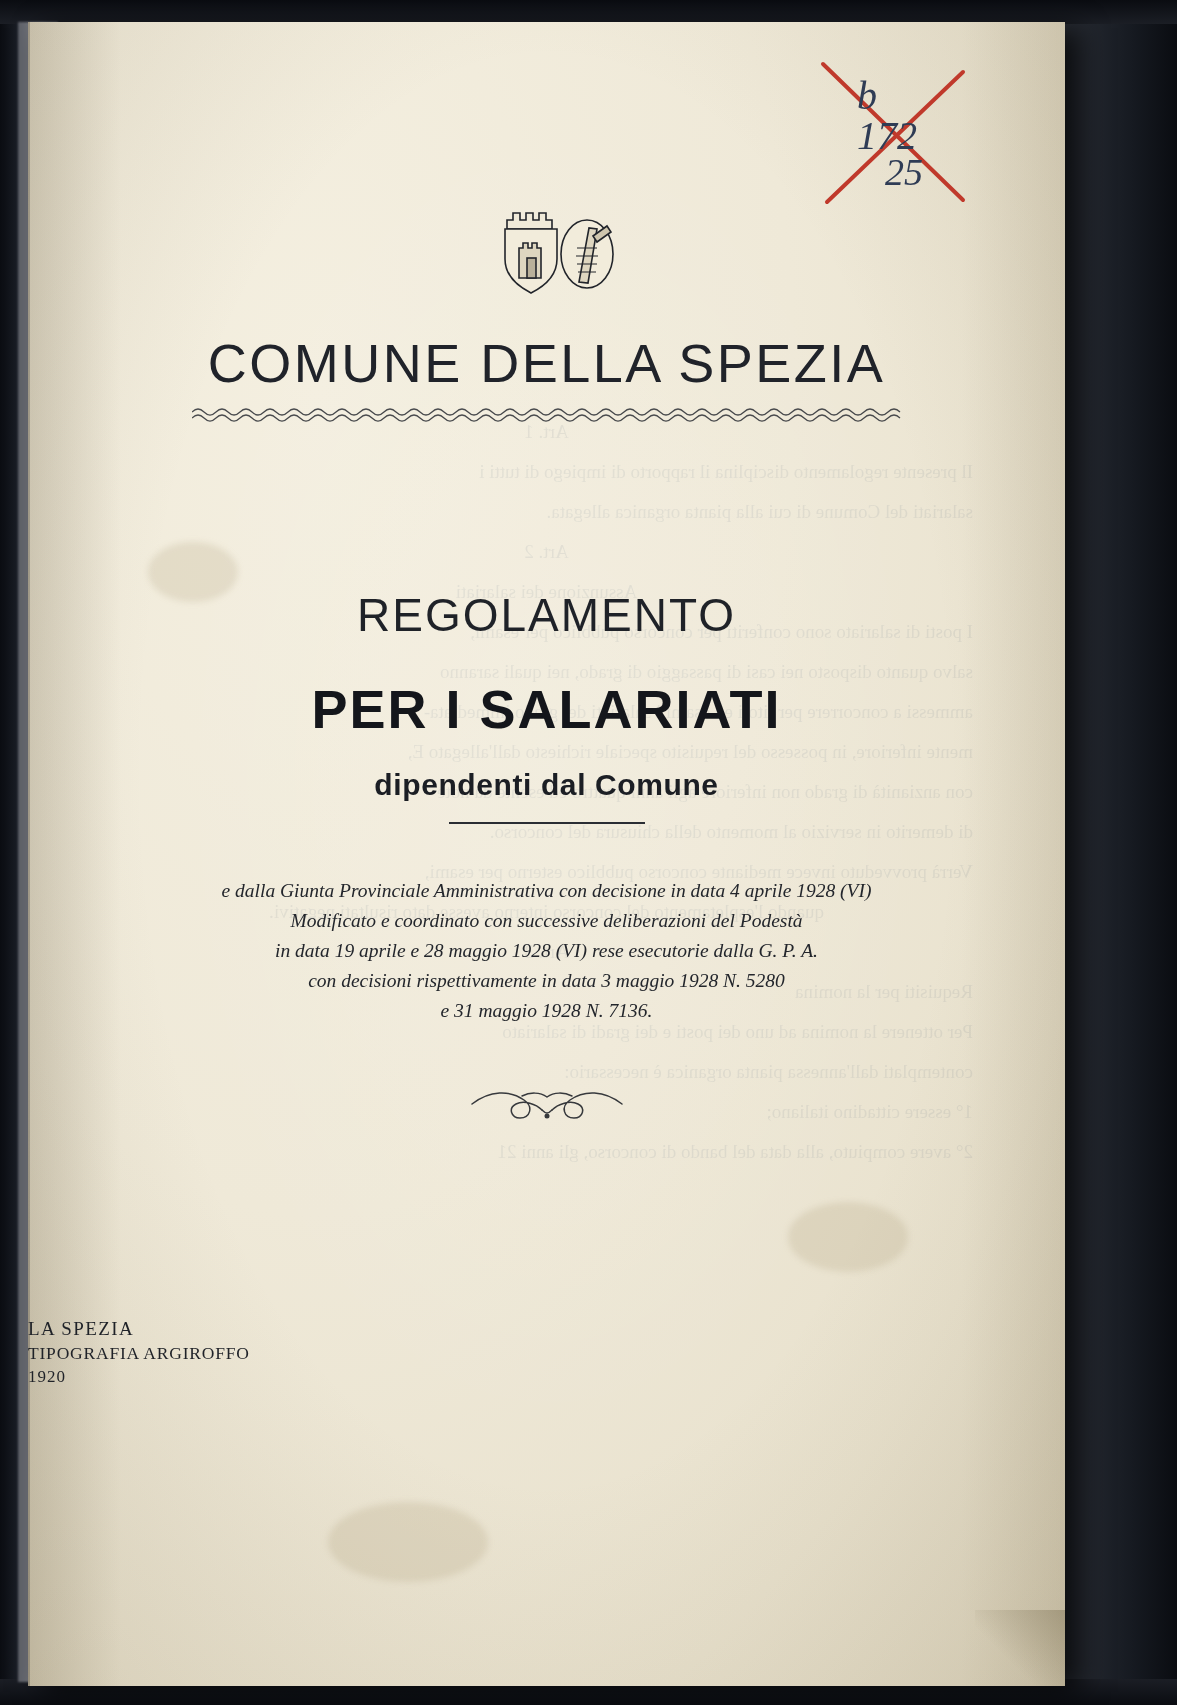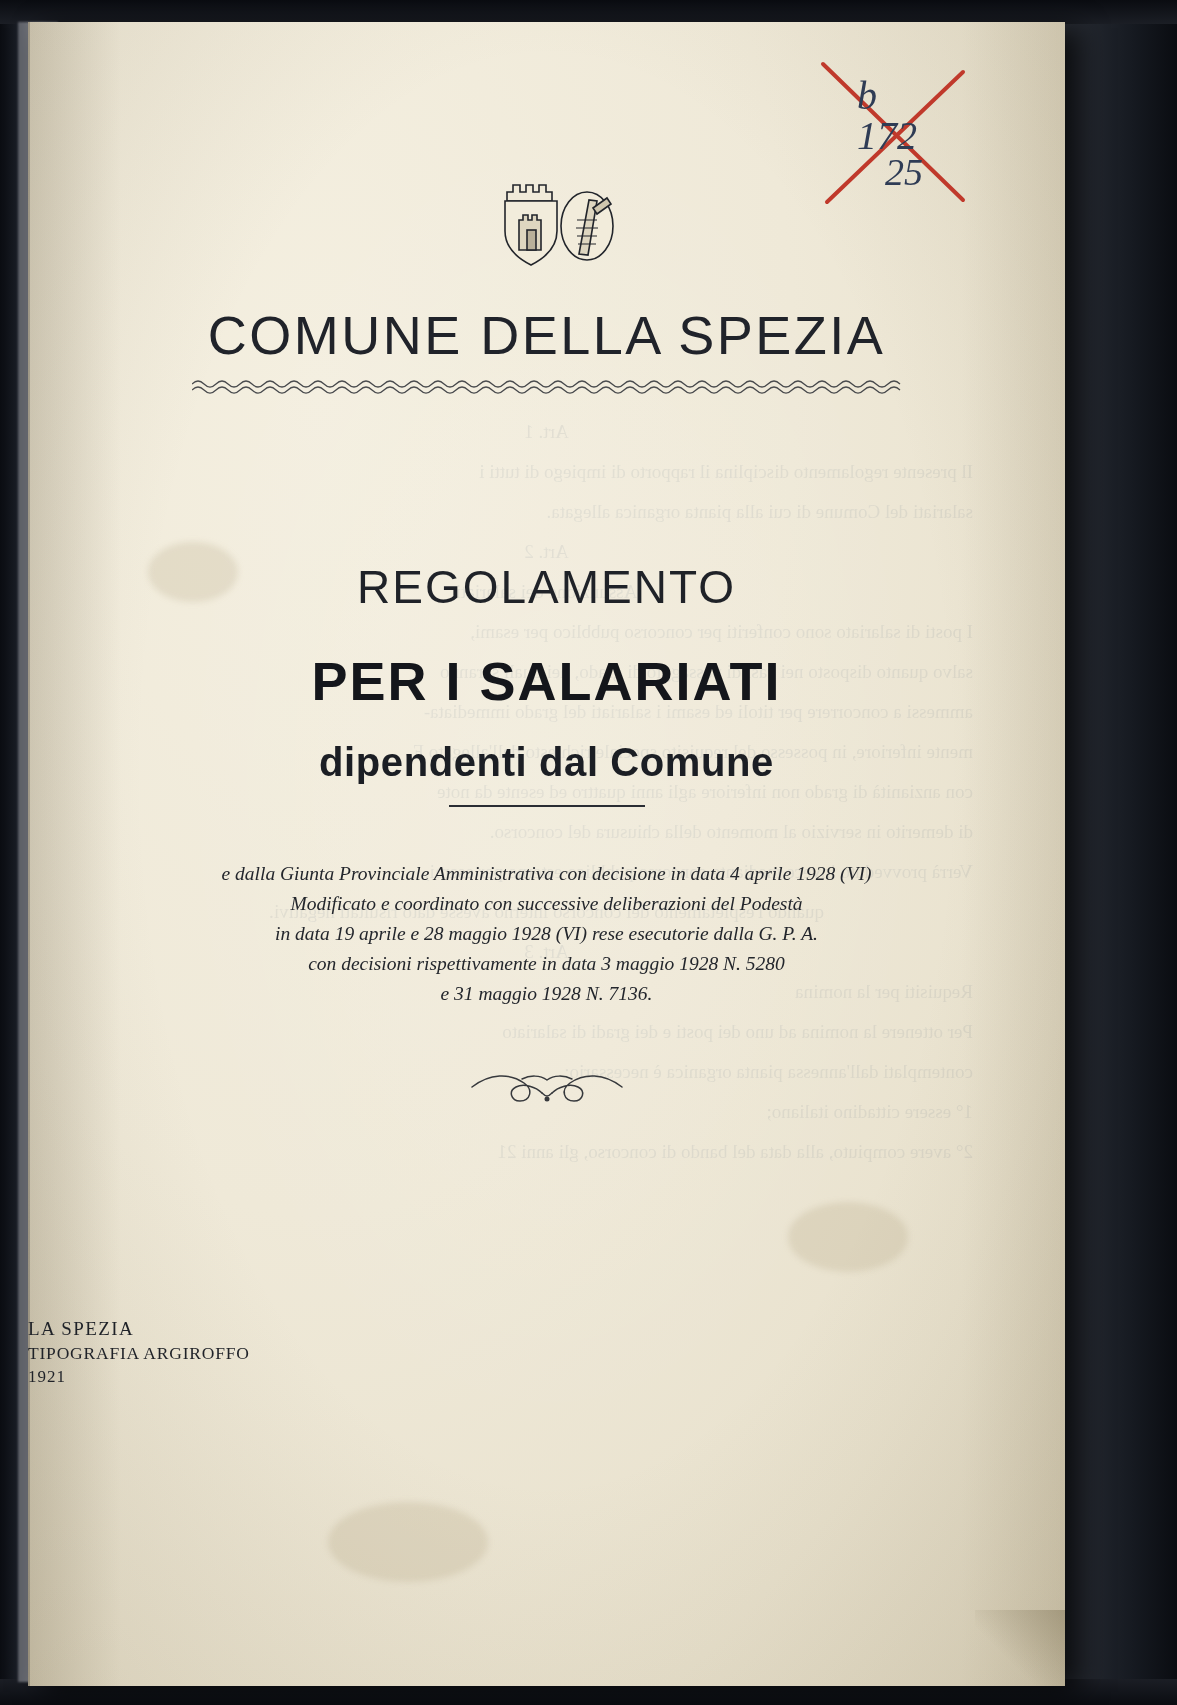--- a/index.html
+++ b/index.html
@@ -95,20 +95,21 @@
     filter: blur(0.6px);
   }
   #bleed .ctr { text-align: center; }
 
   
   .content {
     position: relative;
     z-index: 3;
     text-align: center;
     color: #1d1f24;
+    margin-top: 28px;
   }
 
   
   #crest {
     margin: 0 auto;
     padding-top: 152px;
     width: 160px;
     height: 108px;
   }
 
@@ -141,21 +142,21 @@
     font-family: "Liberation Sans", sans-serif;
     font-weight: bold;
     font-size: 54px;
     letter-spacing: 2px;
     color: #14161b;
   }
   #doc-subject2 {
     margin: 28px 0 0 0;
     font-family: "Liberation Sans", sans-serif;
     font-weight: bold;
-    font-size: 40px;
+    font-size: 30px;
     letter-spacing: 0.6px;
     color: #1b1e24;
   }
   #short-rule {
     margin: 20px auto 0 auto;
     width: 196px;
     height: 2px;
     background: #2a2d33;
   }
 
@@ -334,21 +335,21 @@
             <path d="M60 16 C68 12 78 12 85 17 C92 12 102 12 110 16"></path>
           </g>
         </svg>
       </div>
 
     </div>
 
     <div id="imprint">
       <div class="city">LA SPEZIA</div>
       <div class="printer">TIPOGRAFIA ARGIROFFO</div>
-      <div class="year">1921</div>
+      <div class="year">1920</div>
     </div>
 
     <div id="annotation">
       <svg width="210" height="170" viewBox="0 0 210 170" style="position:absolute; left:0; top:0;" aria-hidden="true">
         <path d="M30 14 L170 150" stroke="#c0392b" stroke-width="4" fill="none" stroke-linecap="round"></path>
         <path d="M170 22 L34 152" stroke="#c0392b" stroke-width="4" fill="none" stroke-linecap="round"></path>
       </svg>
       <div class="pen" id="ann-b">b</div>
       <div class="pen" id="ann-num">172</div>
       <div class="pen" id="ann-frac">25</div>

